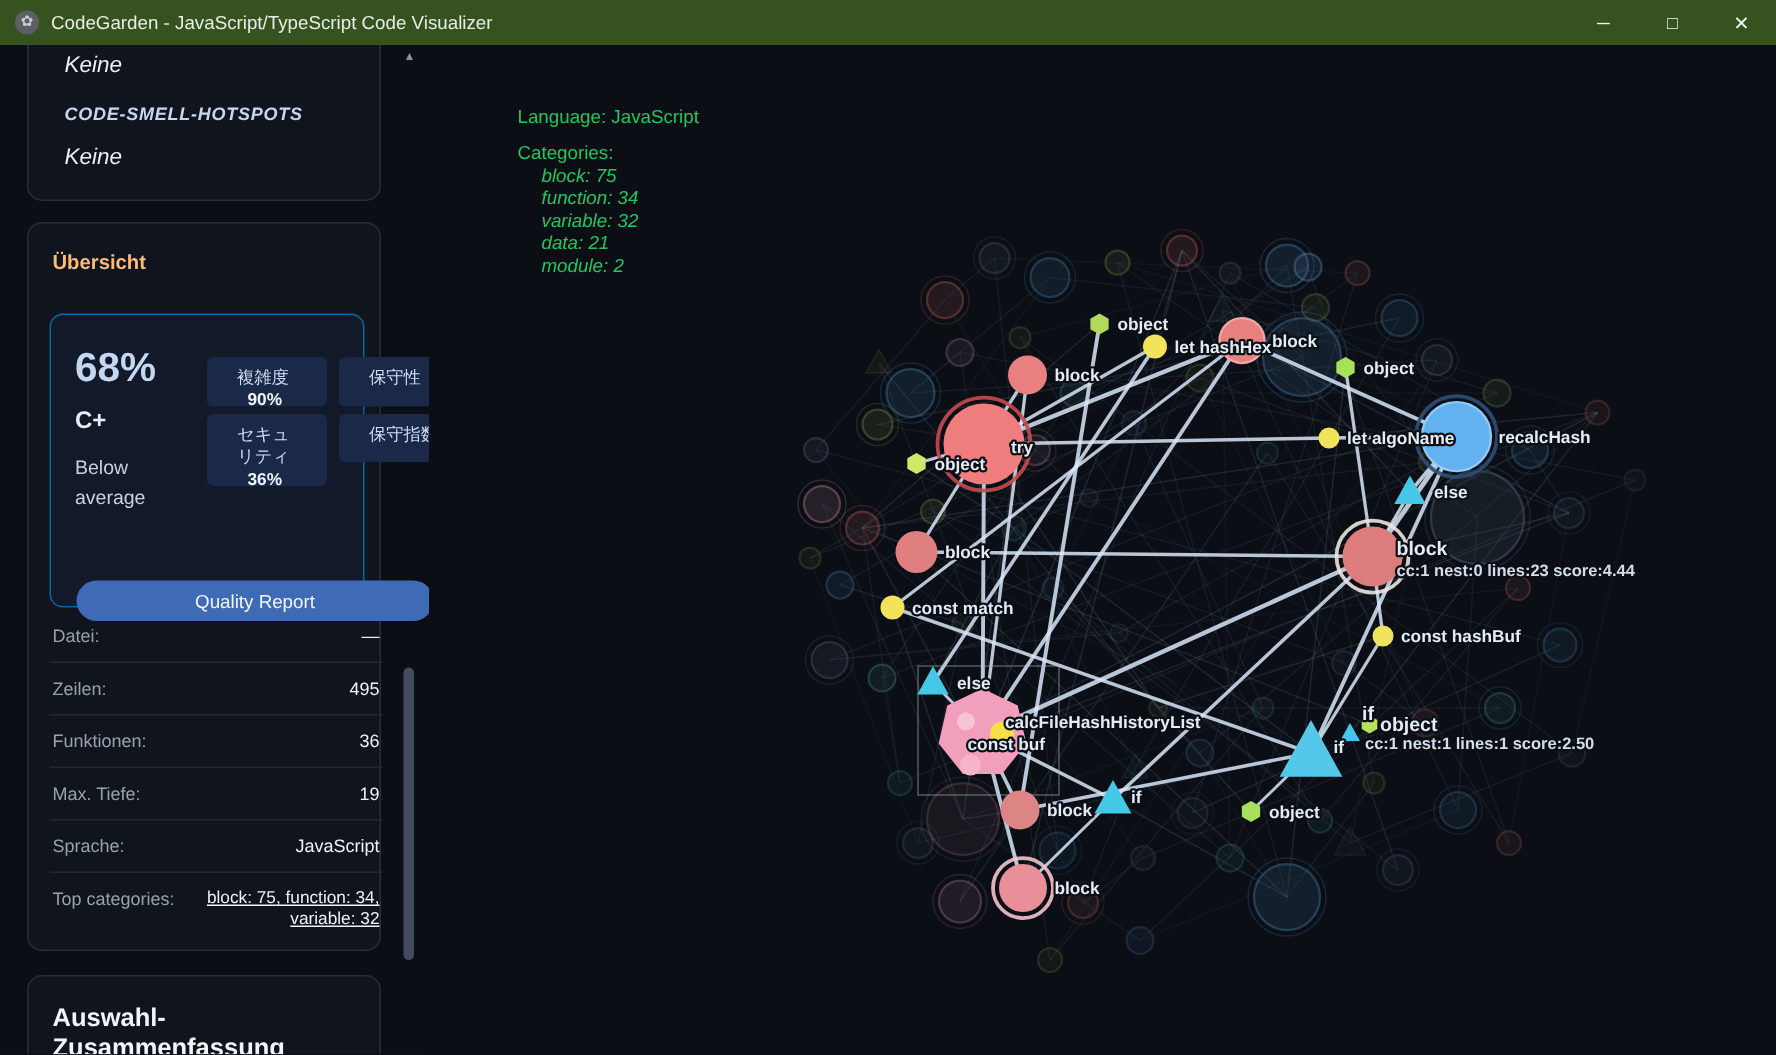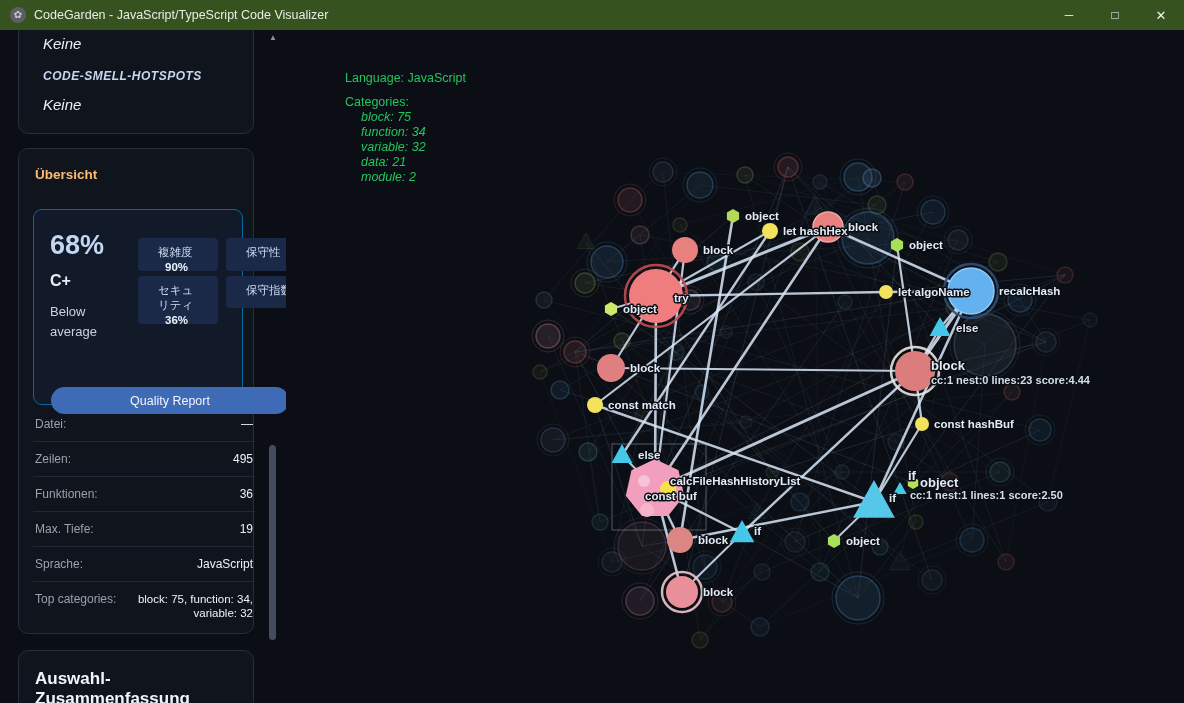--- a/index.html
+++ b/index.html
@@ -28,21 +28,21 @@
   .b1{left:104px;top:28px;width:80px;height:33px;}
   .b2{left:192px;top:28px;width:78px;height:33px;overflow:hidden;white-space:nowrap;}
   .b3{left:104px;top:66px;width:80px;height:48px;}
   .b4{left:192px;top:66px;width:80px;height:32px;overflow:hidden;white-space:nowrap;}
   .q-btn{position:absolute;left:32px;top:214px;width:238px;height:27px;border:none;border-radius:14px;background:#3f6ab5;color:#f2f6fc;font-size:12.5px;font-family:"Liberation Sans",sans-serif;margin-top:24px;}
   .stats{position:absolute;left:14px;top:258px;width:222px;}
   .srow{display:flex;justify-content:space-between;align-items:flex-start;padding:10px 2px;border-top:1px solid #222836;}
   .srow:first-child{border-top:none;justify-content:space-between;}
   .srow .sl{font-size:12px;color:#99a1ad;}
   .srow .sv{font-size:12px;color:#eef1f5;text-align:right;}
-  .srow .sv.small{font-size:11.5px;max-width:125px;line-height:14px;}
+  .srow .sv.small{font-size:11.5px;max-width:125px;line-height:14px;text-decoration:underline;}
   .card3{margin-top:16px;padding:18px 16px 16px;height:120px;}
   .card3 .head{font-size:17px;font-weight:bold;color:#f2f4f8;margin-bottom:14px;}
   .card3 .line{font-size:13px;color:#e9edf3;line-height:20px;}
   
   .scroll-up{position:absolute;left:267px;top:33px;width:12px;text-align:center;color:#8a93a0;font-size:8px;}
   .scroll-thumb{position:absolute;left:269px;top:445px;width:7px;height:195px;background:#434c5c;border-radius:4px;}
   
   .main{position:absolute;left:286px;top:30px;right:0;bottom:0;background:#0b0f15;}
   .info{position:absolute;left:59px;top:41px;color:#22c55e;font-size:12.5px;line-height:15px;}
   .info .lang{margin-bottom:9px;}

